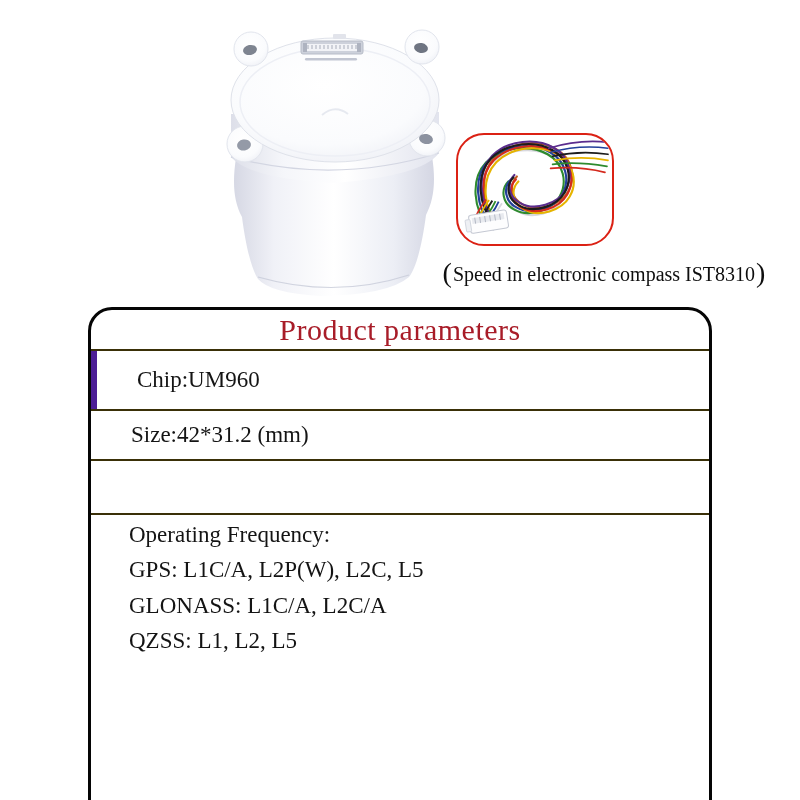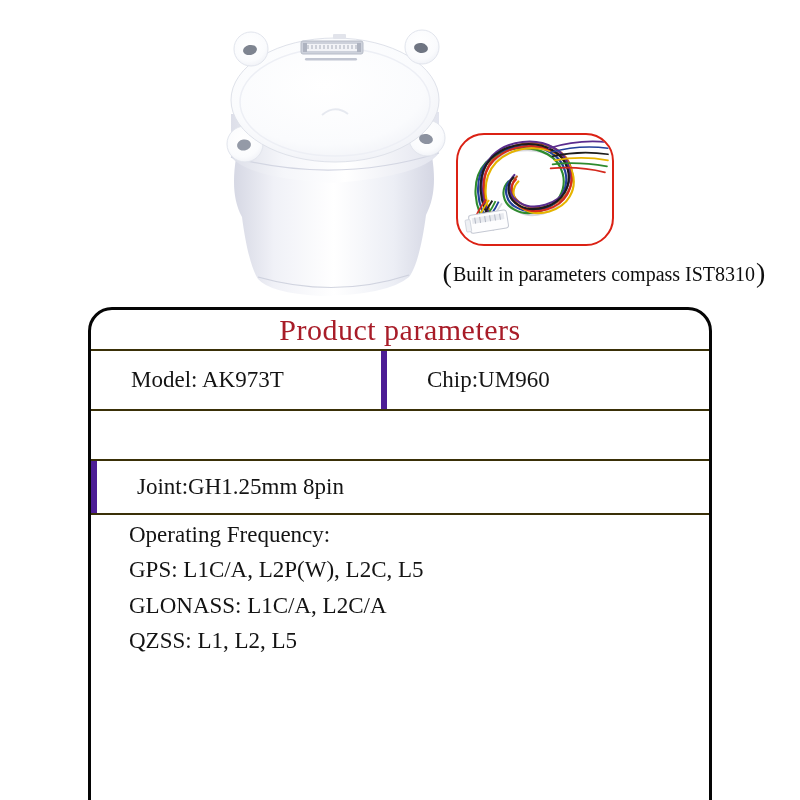--- a/index.html
+++ b/index.html
@@ -130,35 +130,34 @@
         <rect x="12" y="77" width="38" height="18" rx="2.5" fill="#fdfdfe" stroke="#c5c9d3" stroke-width="1"></rect>
         <rect x="15" y="80" width="32" height="6" fill="#e8eaef"></rect>
         <path d="M18,80v6 M23,80v6 M28,80v6 M33,80v6 M38,80v6 M43,80v6" stroke="#b3b8c4" stroke-width="1"></path>
         <rect x="8" y="81" width="5" height="12" rx="1" fill="#eef0f4" stroke="#ccd0d9" stroke-width="0.8"></rect>
       </g>
     </svg>
   </div>
 
   <div class="abs" id="caption">
     <span class="paren">(</span>
-      <span>Built in parameters compass IST8310</span>
+      <span>Speed in electronic compass IST8310</span>
       <span class="paren">)</span>
   </div>
 
   <div class="abs" id="param-table">
     <div class="t-title">Product parameters</div>
 
     <div class="t-row">
-      <div class="t-cell">Model: AK973T</div>
       <div class="t-cell right">Chip:UM960</div>
     </div>
     <div class="t-row">
+      <div class="t-cell">Size:42*31.2 (mm)</div>
     </div>
     <div class="t-row">
-      <div class="t-cell right">Joint:GH1.25mm 8pin</div>
     </div>
 
     <div class="t-freq">
       <div class="fl">Operating Frequency:</div>
       <div class="fl">GPS: L1C/A, L2P(W), L2C, L5</div>
       <div class="fl">GLONASS: L1C/A, L2C/A</div>
       <div class="fl">QZSS: L1, L2, L5</div>
     </div>
   </div>
 

